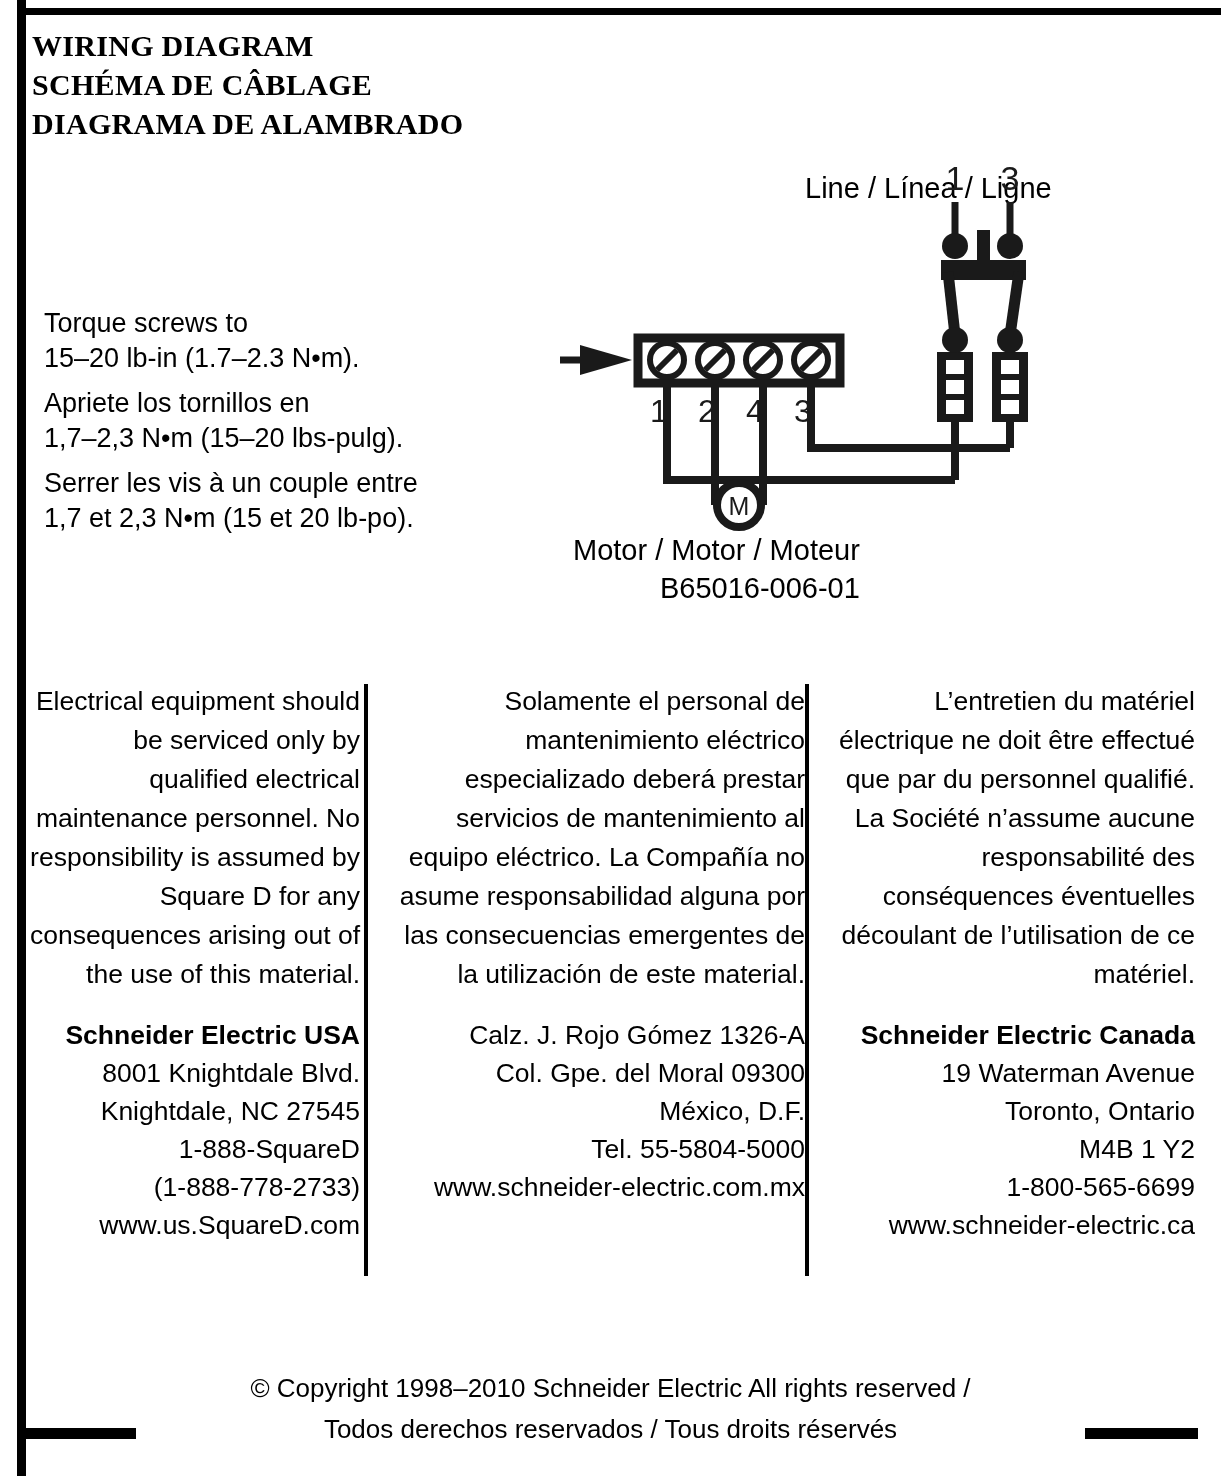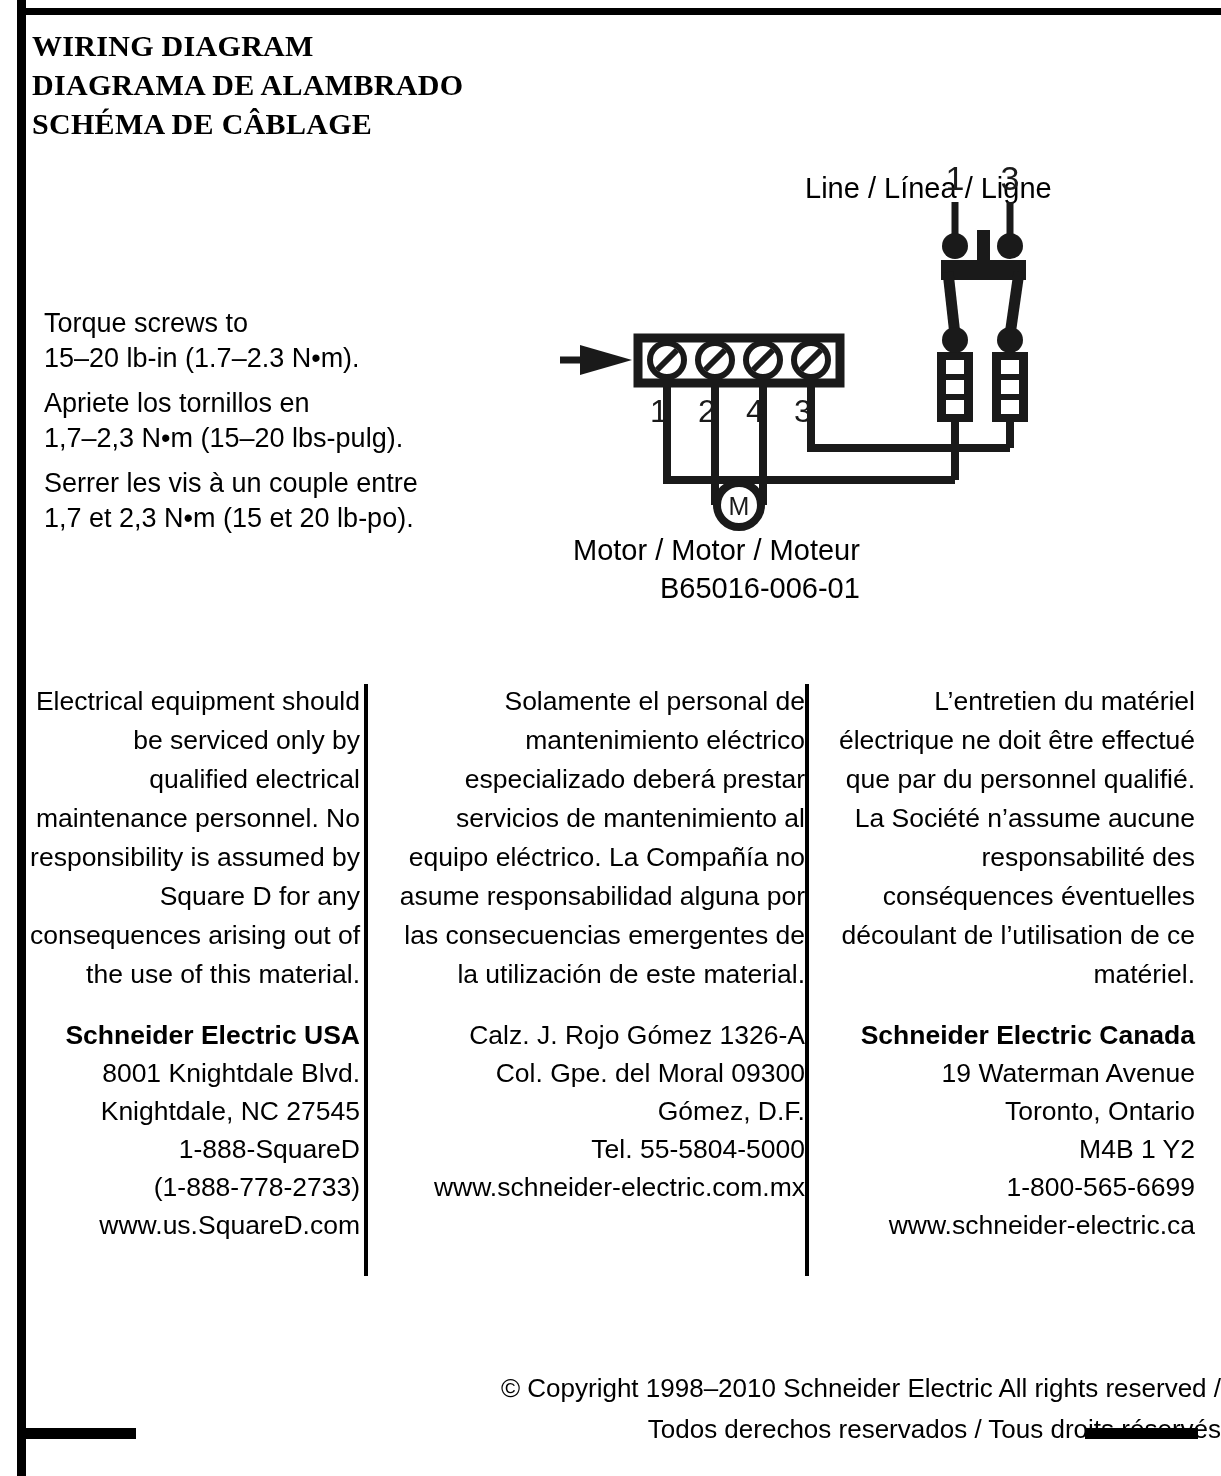--- a/index.html
+++ b/index.html
@@ -143,38 +143,38 @@
   .addr .ln {
     display: block;
     white-space: nowrap;
   }
 
   
   #copyright {
     position: absolute;
     left: 0px; top: 1368px;
     width: 1221px;
-    text-align: right;
+    text-align: center;
     font-size: 26px;
     line-height: 41px;
   }
   #copyright .cl { display: block; white-space: nowrap; }
 </style>
 </head>
 <body>
 
 <div id="page-border-left"></div>
 <div id="rule-top"></div>
 <div id="footer-bar-left"></div>
 <div id="footer-bar-right"></div>
 
 <div id="titles">
   <div class="t">WIRING DIAGRAM</div>
+  <div class="t">SCHÉMA DE CÂBLAGE</div>
   <div class="t">DIAGRAMA DE ALAMBRADO</div>
-  <div class="t">SCHÉMA DE CÂBLAGE</div>
 </div>
 
 <div id="torque-block">
   <div class="para">
     <span>Torque screws to</span><br>
     <span>15–20 lb-in (1.7–2.3 N•m).</span>
   </div>
   <div class="para">
     <span>Apriete los tornillos en</span><br>
     <span>1,7–2,3 N•m (15–20 lbs-pulg).</span>
@@ -292,21 +292,21 @@
       <span class="ln">(1-888-778-2733)</span>
       <span class="ln">www.us.SquareD.com</span>
     </div>
   </div>
 
   <div class="col" id="col-es">
     <p class="disclaimer">Solamente el personal de mantenimiento eléctrico especializado deberá prestar servicios de mantenimiento al equipo eléctrico. La Compañía no asume responsabilidad alguna por las consecuencias emergentes de la utilización de este material.</p>
     <div class="addr">
       <span class="ln">Calz. J. Rojo Gómez 1326-A</span>
       <span class="ln">Col. Gpe. del Moral 09300</span>
-      <span class="ln">Gómez, D.F.</span>
+      <span class="ln">México, D.F.</span>
       <span class="ln">Tel. 55-5804-5000</span>
       <span class="ln">www.schneider-electric.com.mx</span>
     </div>
   </div>
 
   <div class="col" id="col-fr">
     <p class="disclaimer">L’entretien du matériel électrique ne doit être effectué que par du personnel qualifié. La Société n’assume aucune responsabilité des conséquences éventuelles découlant de l’utilisation de ce matériel.</p>
     <div class="addr">
       <span class="company">Schneider Electric Canada</span>
       <span class="ln">19 Waterman Avenue</span>

